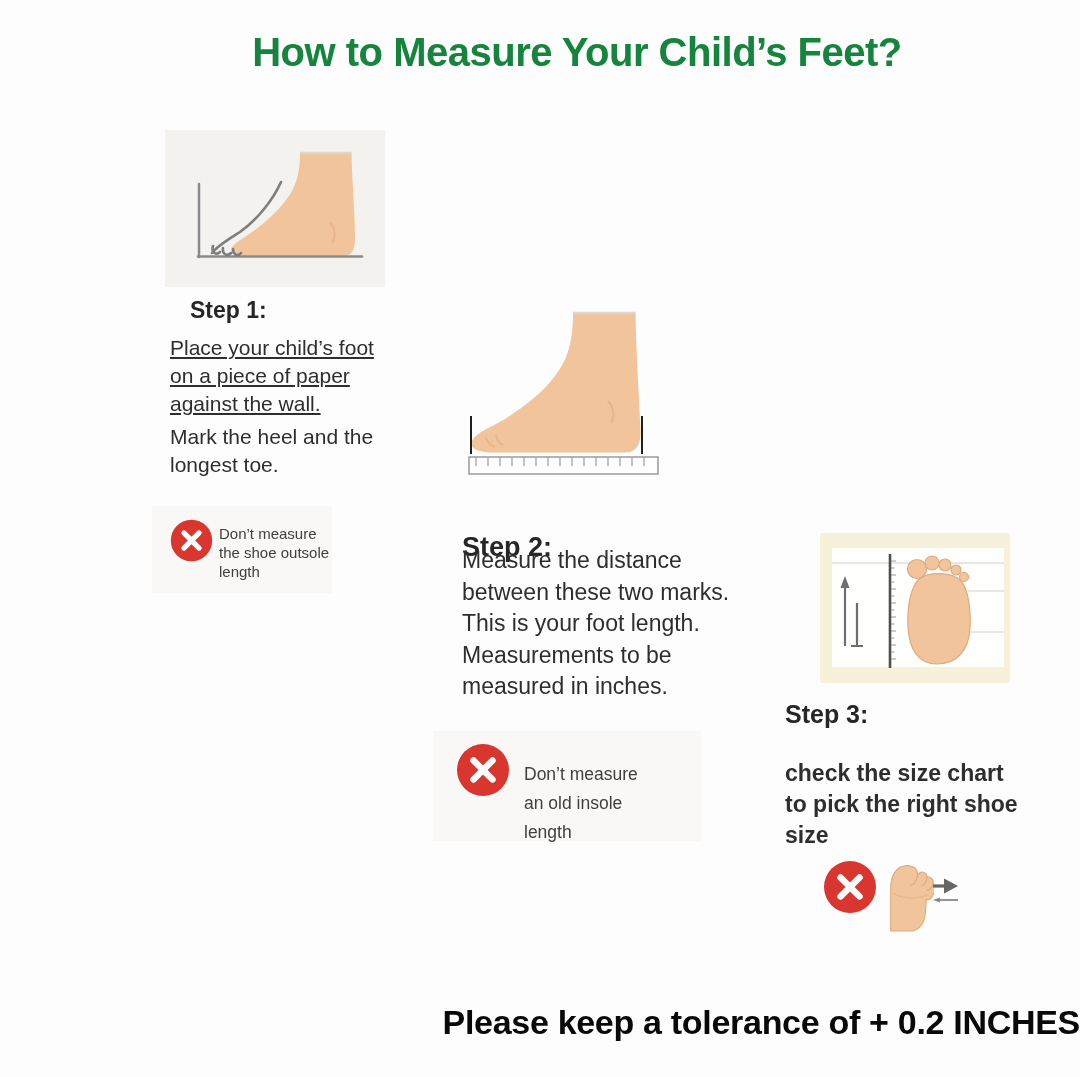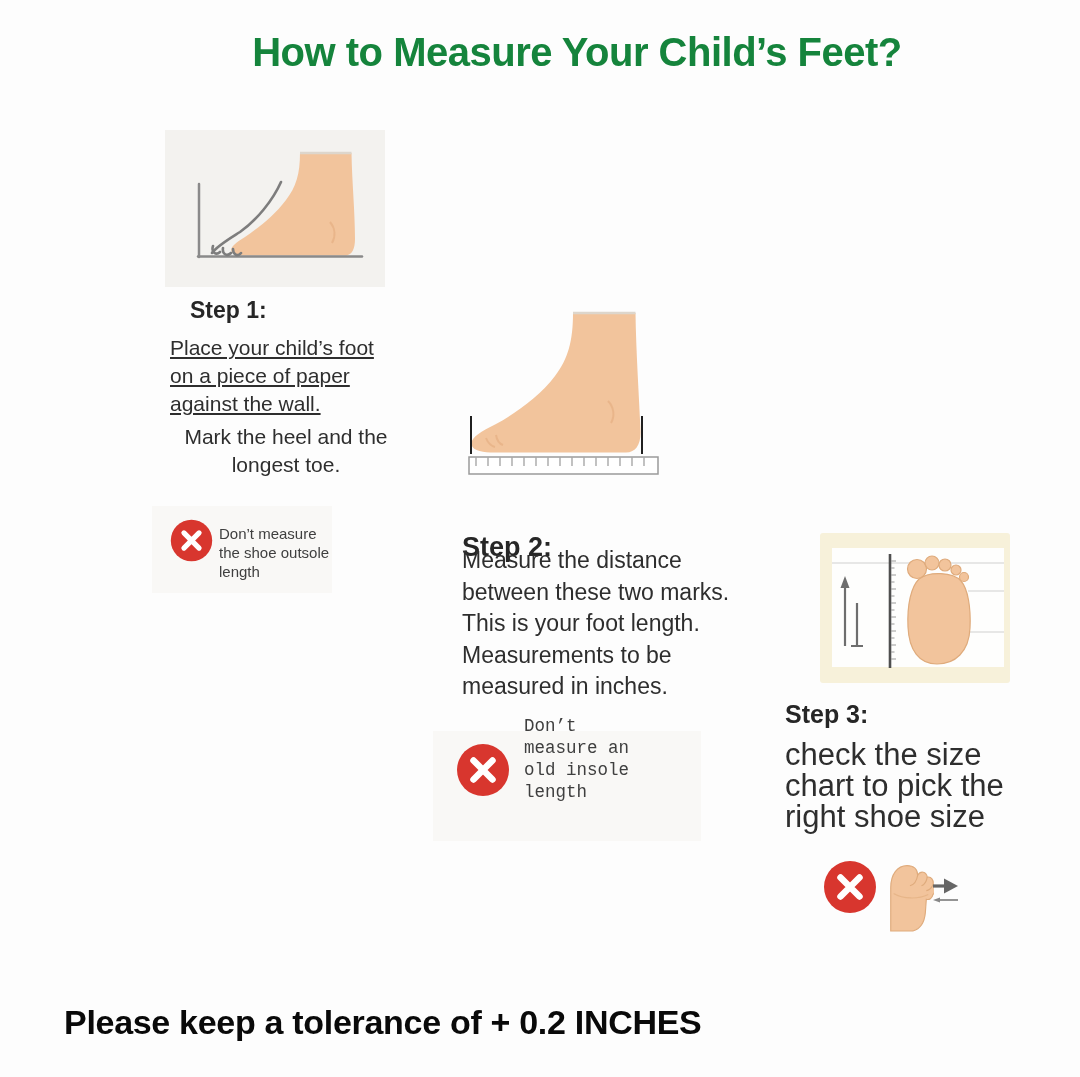--- a/index.html
+++ b/index.html
@@ -24,28 +24,28 @@
     font-size:40px;font-weight:700;letter-spacing:-0.5px;
     color:var(--title-green);
   }
   .panel{background:var(--panel-subtle);}
   .step-heading{font-weight:700;color:#262626;}
   .h-step1{left:170px;top:297px;font-size:23px;margin-left:20px;}
   .h-step2{left:462px;top:532px;font-size:27px;}
   .h-step3{left:785px;top:700px;font-size:25px;}
   .body-text{color:var(--text-dark);}
   .p-step1a{left:170px;top:334px;width:222px;font-size:21px;line-height:28px;text-decoration:underline;}
-  .p-step1b{left:170px;top:423px;width:232px;font-size:21px;line-height:28px;text-align:center;}
+  .p-step1b{left:170px;top:423px;width:232px;font-size:21px;line-height:28px;}
   .p-step2{left:462px;top:545px;width:288px;font-size:23px;line-height:31.5px;}
-  .p-step3{left:785px;top:739px;width:235px;font-size:31px;line-height:31px;}
+  .p-step3{left:785px;top:758px;width:235px;font-size:23px;line-height:31px;font-weight:bold;}
   .warn-text{color:#3f3f3f;}
   .w1-text{left:219px;top:524px;width:118px;font-size:15px;line-height:19px;}
-  .w2-text{left:524px;top:715px;width:132px;font-size:17.5px;line-height:22px;font-family:Liberation Mono, monospace;}
+  .w2-text{left:524px;top:760px;width:132px;font-size:17.5px;line-height:29px;}
   .footer-note{
-    left:64px;right:0;top:1003px;text-align:left;
+    left:64px;right:0;top:1003px;text-align:right;
     font-size:34px;font-weight:700;letter-spacing:-0.3px;
     color:var(--footer-black);
   }
   svg{display:block;}
   
   .gray-line{stroke:var(--line-gray);stroke-width:2.5;stroke-linecap:round;fill:none;}
   .skin-fill{fill:var(--skin);}
   .skin-cap{stroke:#ddd6cc;stroke-width:2.5;fill:none;}
   .skin-shade-line{stroke:#e2a97c;stroke-width:2;fill:none;opacity:.55;}
   .trace-line{stroke:var(--trace-gray);stroke-width:2.6;fill:none;stroke-linecap:round;}

